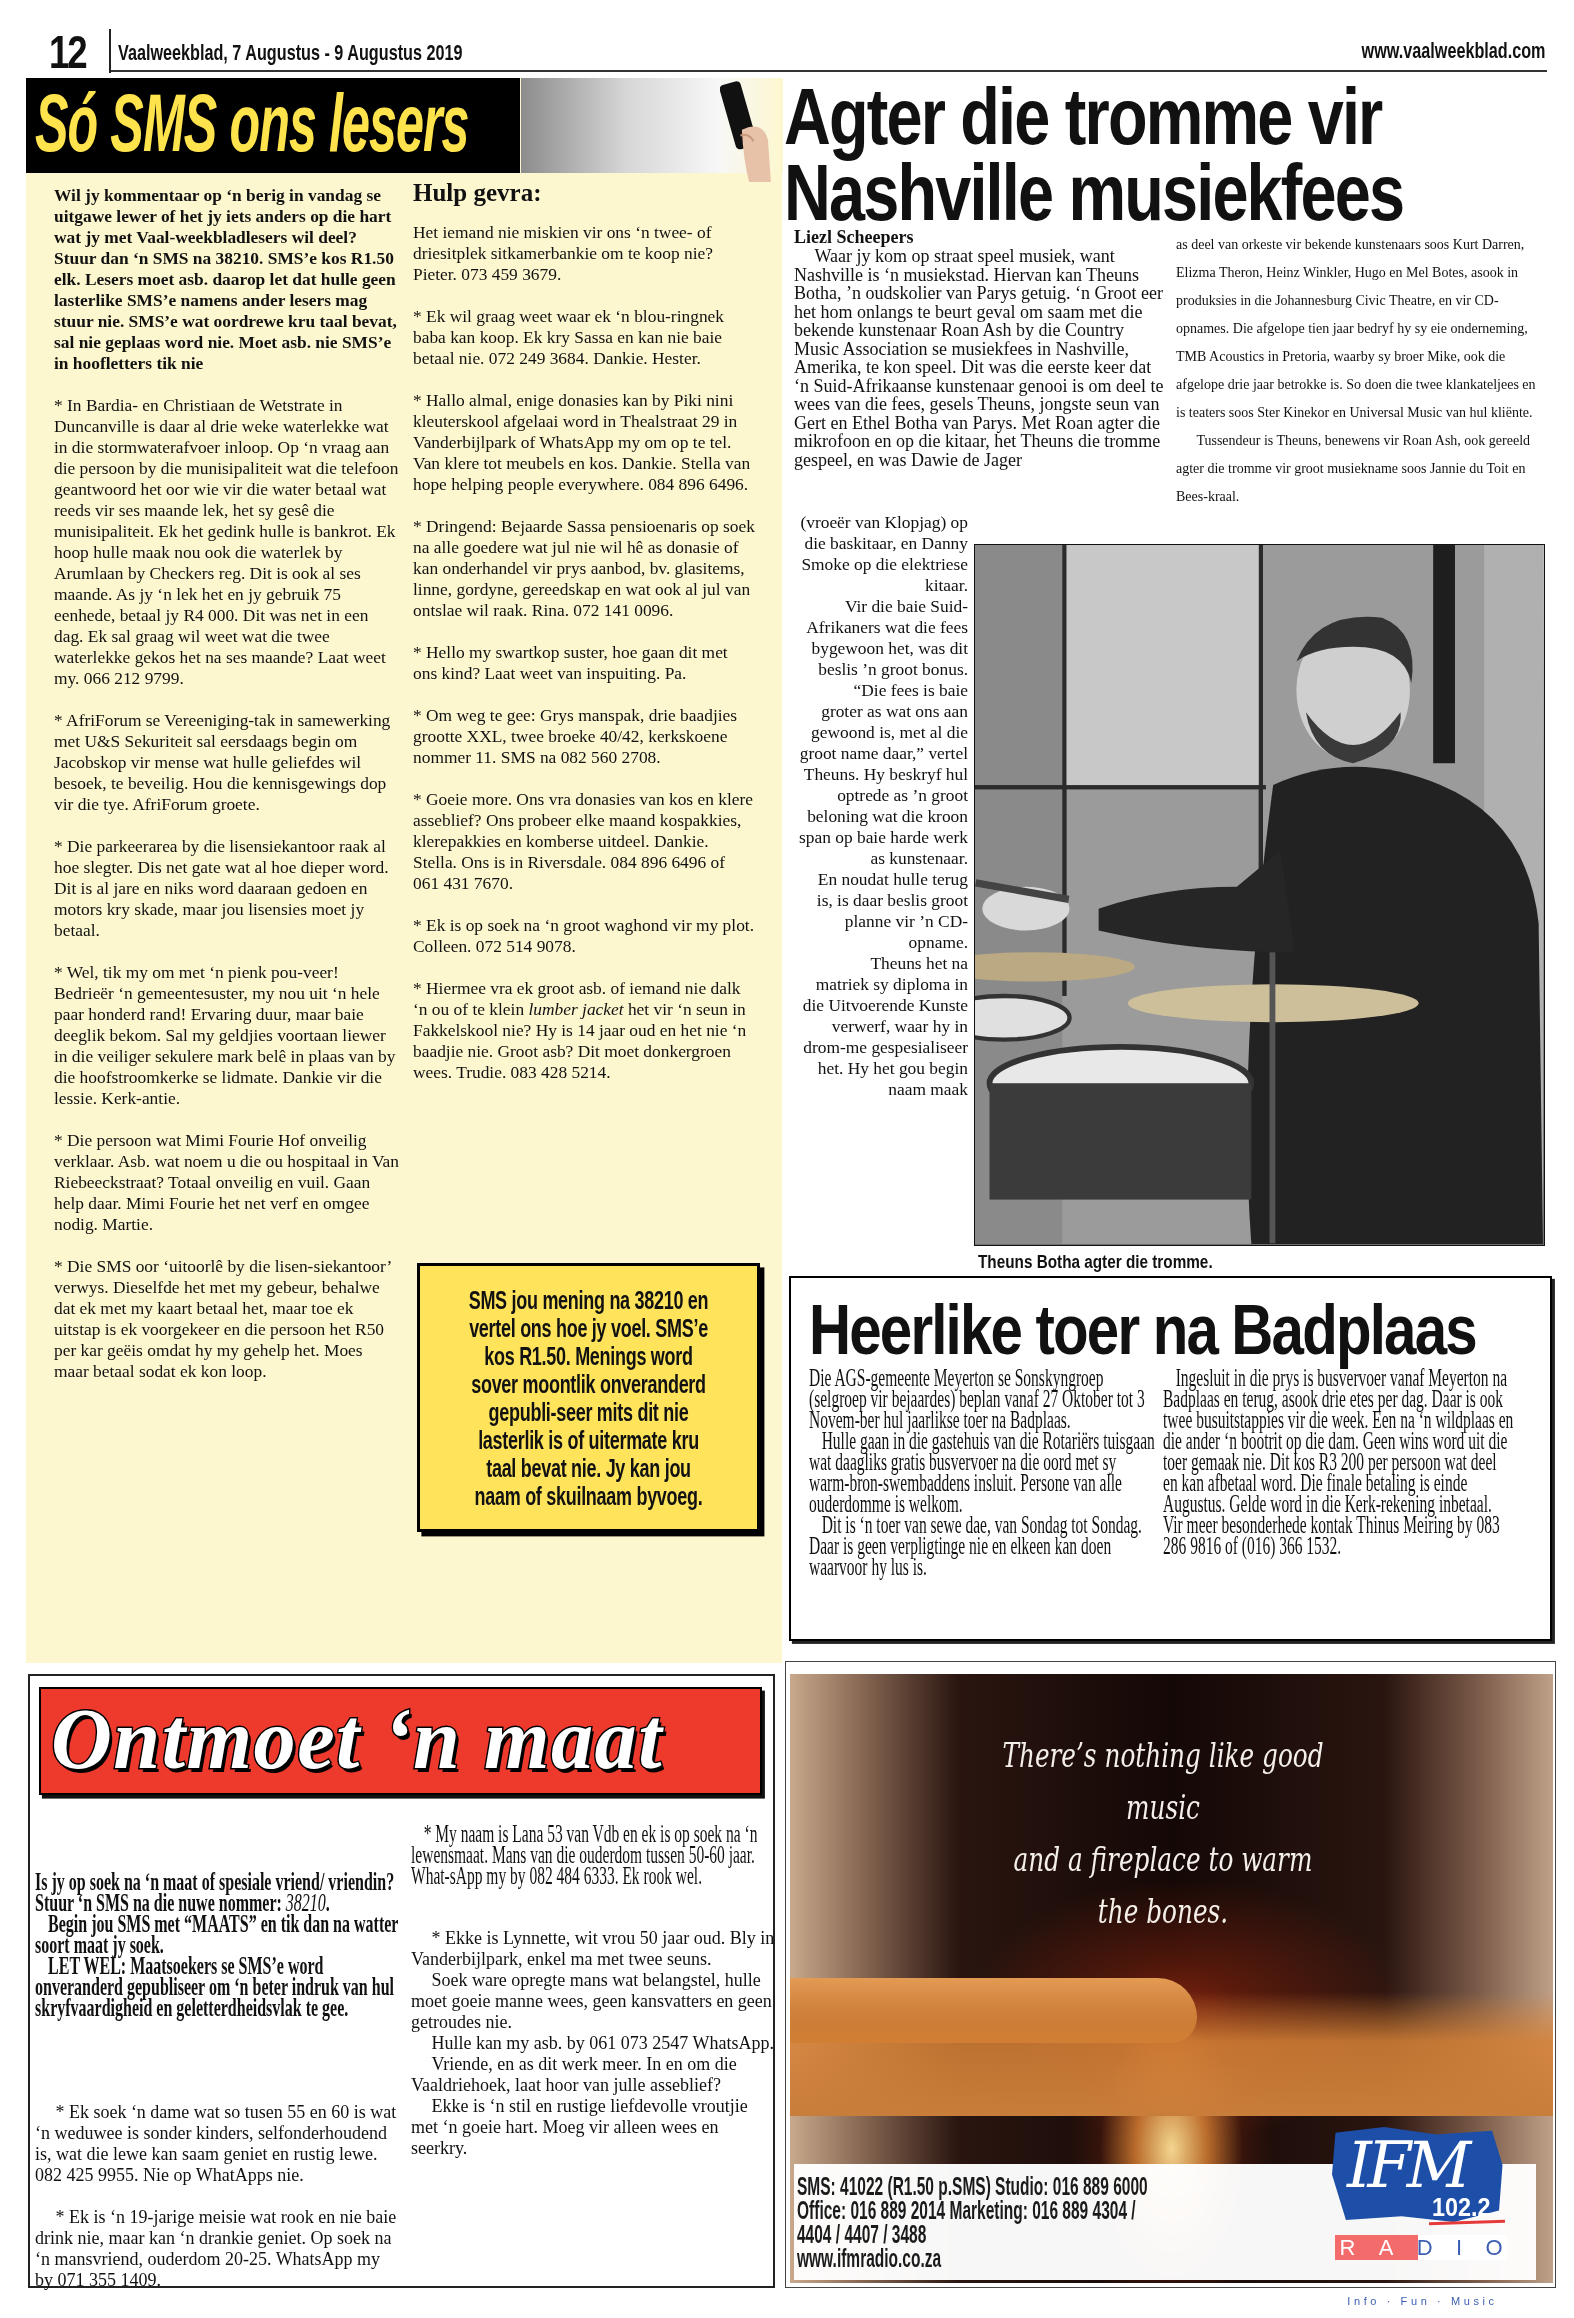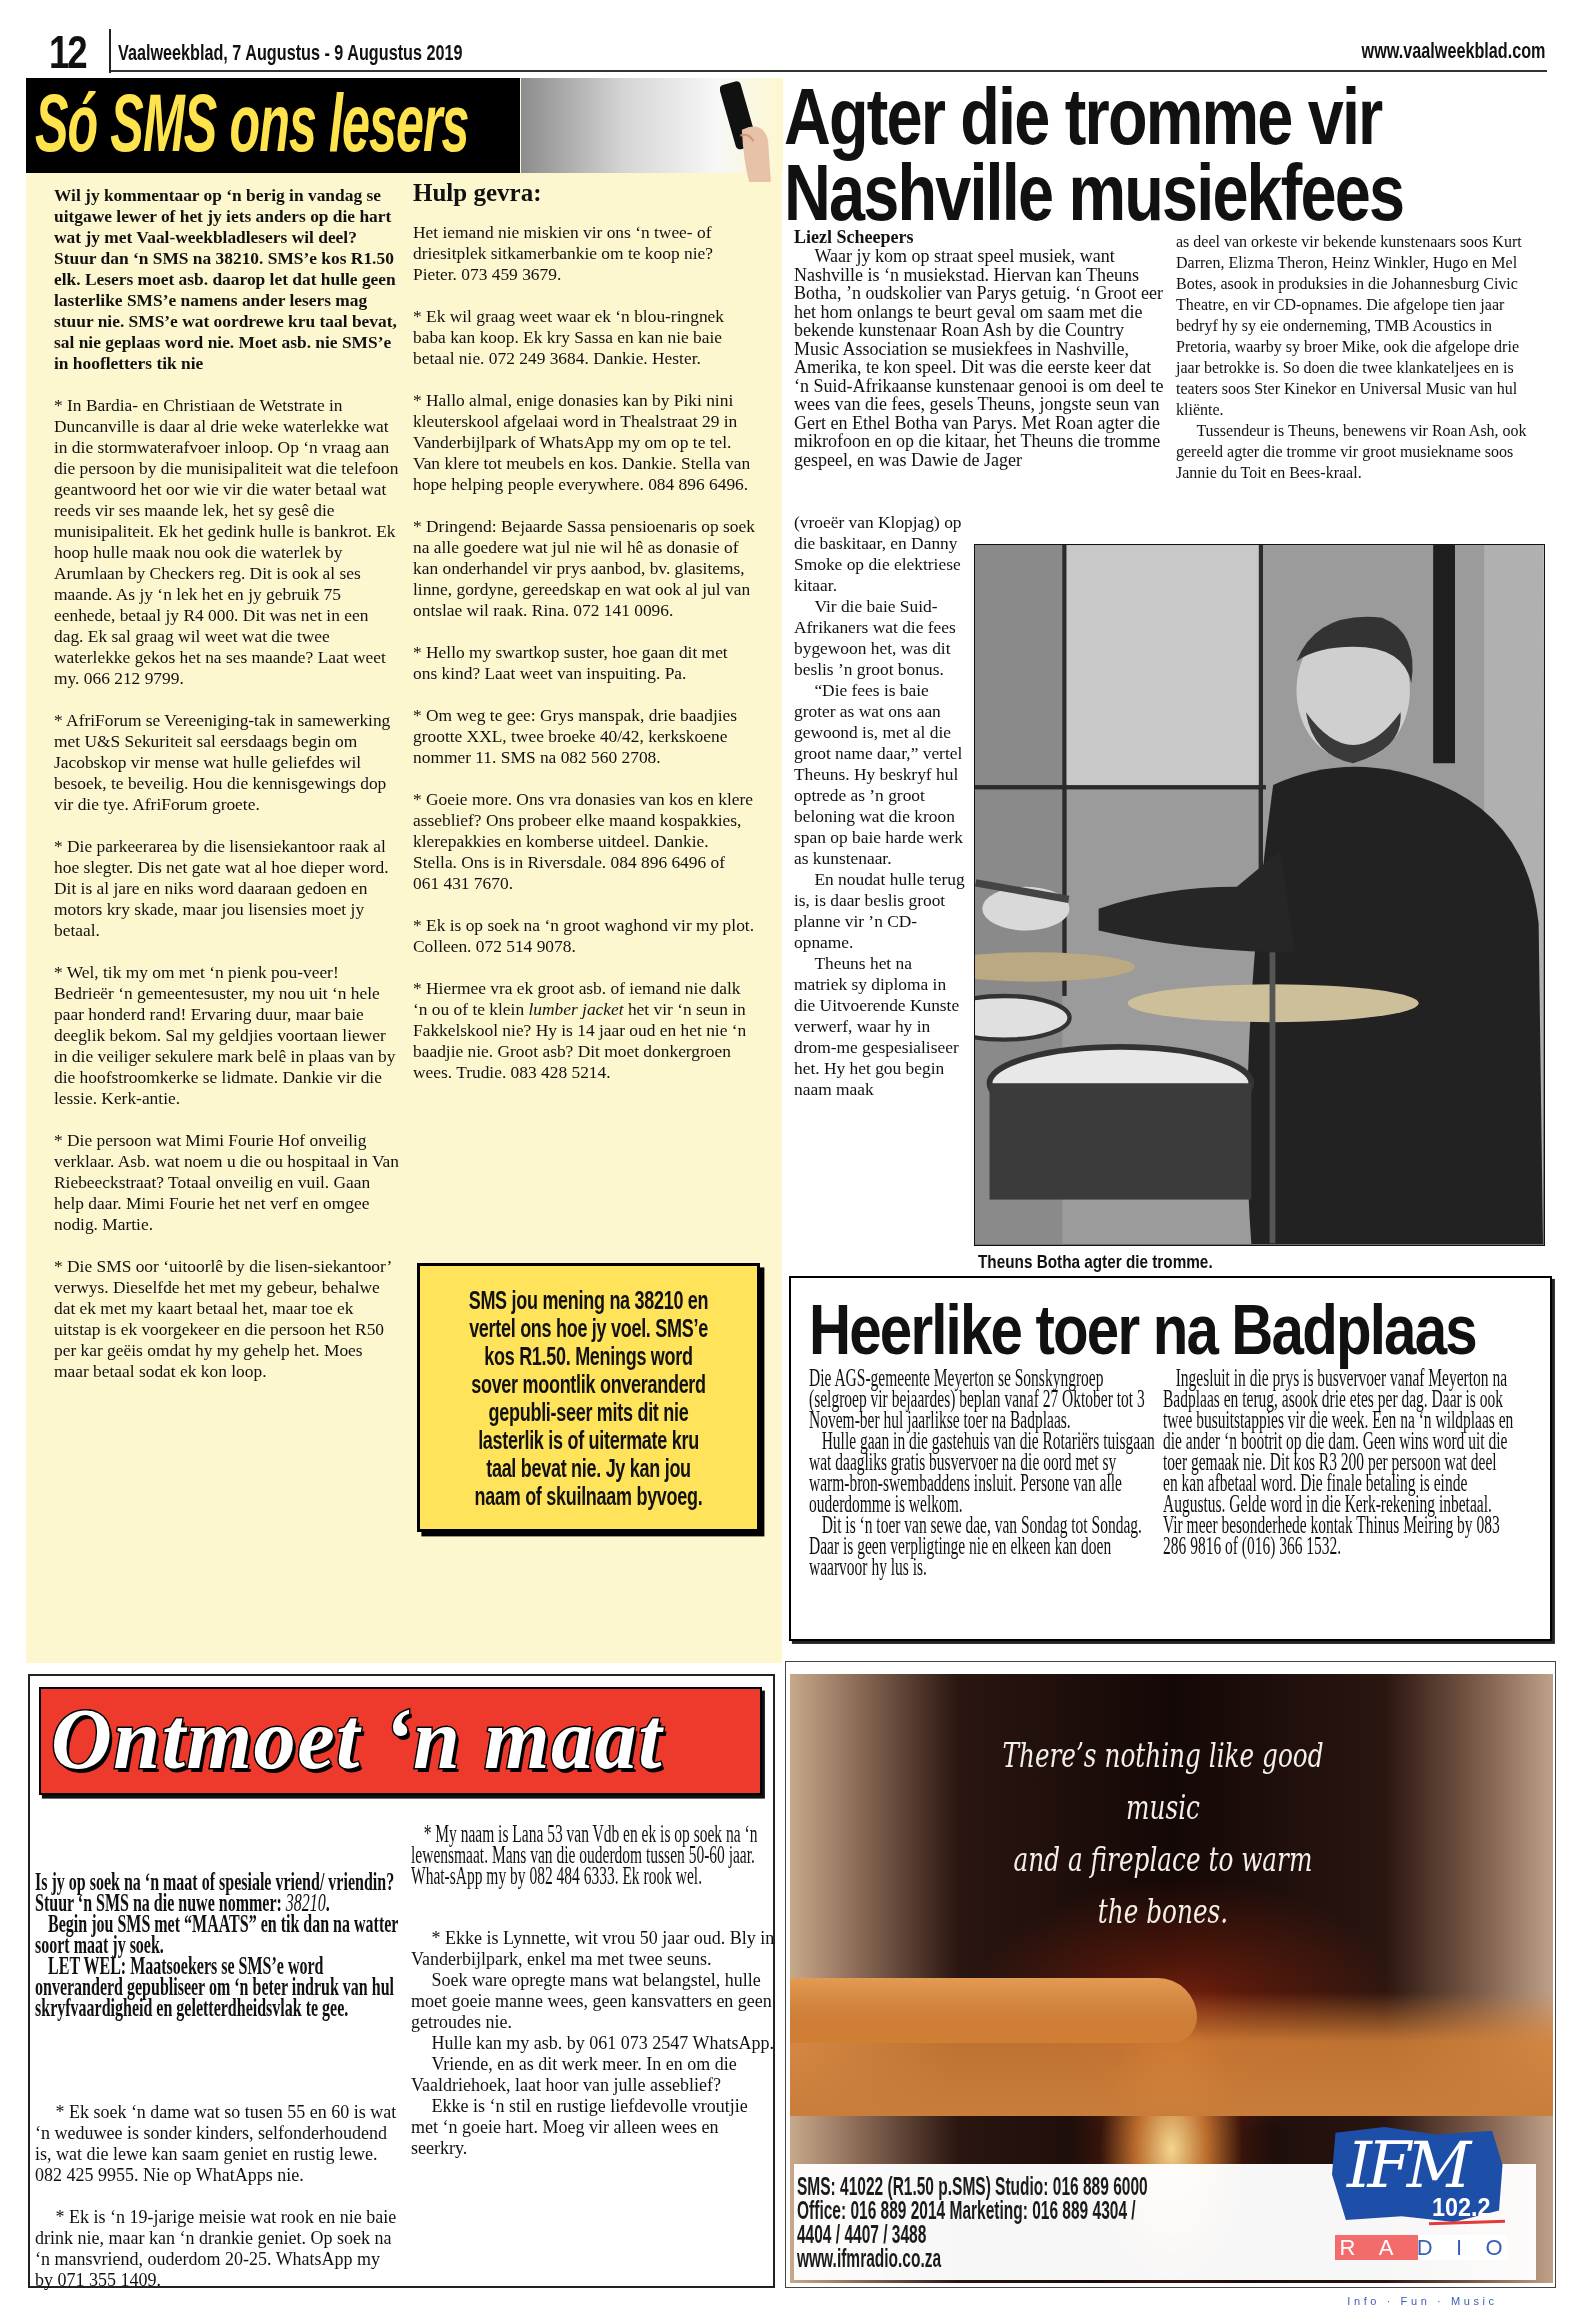--- a/index.html
+++ b/index.html
@@ -30,22 +30,22 @@
   #sms-col2 { left: 413px; top: 178px; width: 342px; }
   #hulp-heading { font-size: 25px; font-weight: bold; margin: 0 0 14.5px 0; line-height: 29px; }
 
   #sms-promo { left: 417px; top: 1263px; width: 343px; height: 269px; background: #ffe35a; border: 3.6px solid #000; box-shadow: 4.4px 4.4px 0 #000; box-sizing: border-box; display: flex; align-items: center; justify-content: center; }
   #sms-promo-text { font-size: 25px; font-weight: bold; line-height: 28px; text-align: center; width: 436px; transform: scaleX(0.72); letter-spacing: -0.4px; }
 
   
   #nash-headline { left: 784px; top: 79px; font-size: 79px; font-weight: bold; line-height: 76px; transform: scaleX(0.82); transform-origin: left top; white-space: nowrap; letter-spacing: -2.2px; }
   #nash-byline { left: 794px; top: 227px; font-size: 18px; font-weight: bold; }
   #nash-col1-top { left: 794px; top: 247px; width: 372px; font-size: 18px; line-height: 18.5px; }
-  #nash-col1-narrow { left: 794px; top: 512px; width: 174px; font-size: 17.4px; line-height: 13.2px; }
-  #nash-col2 { left: 1176px; top: 231px; width: 364px; font-size: 16px; line-height: 21px; }
+  #nash-col1-narrow { left: 794px; top: 512px; width: 174px; font-size: 17.4px; line-height: 13.2px; text-align: right; }
+  #nash-col2 { left: 1176px; top: 231px; width: 364px; font-size: 14px; line-height: 28px; }
   .indent { text-indent: 20.4px; }
   #nash-col1-narrow p, #nash-col1-top p, #nash-col2 p { margin: 0; }
 
   #drummer-photo { left: 974px; top: 544px; width: 571px; height: 702px; border: 1.5px solid #111; box-sizing: border-box; overflow: hidden; background: linear-gradient(180deg, #bdbdbd 0%, #9a9a9a 40%, #6e6e6e 100%); }
   #nash-caption { left: 978px; top: 1252px; font-size: 18px; font-weight: bold; transform: scaleX(0.85); transform-origin: left top; white-space: nowrap; }
 
   
   #bad-box { left: 789px; top: 1276px; width: 763px; height: 365px; border: 2.9px solid #000; box-shadow: 2.9px 2.9px 0 #222; box-sizing: border-box; background: #fff; }
   #bad-title { left: 809px; top: 1294px; font-size: 71px; font-weight: bold; line-height: 1; transform: scaleX(0.82); transform-origin: left top; white-space: nowrap; letter-spacing: -2.2px; }
   #bad-col1 { left: 809px; top: 1367px; width: 349px; }

